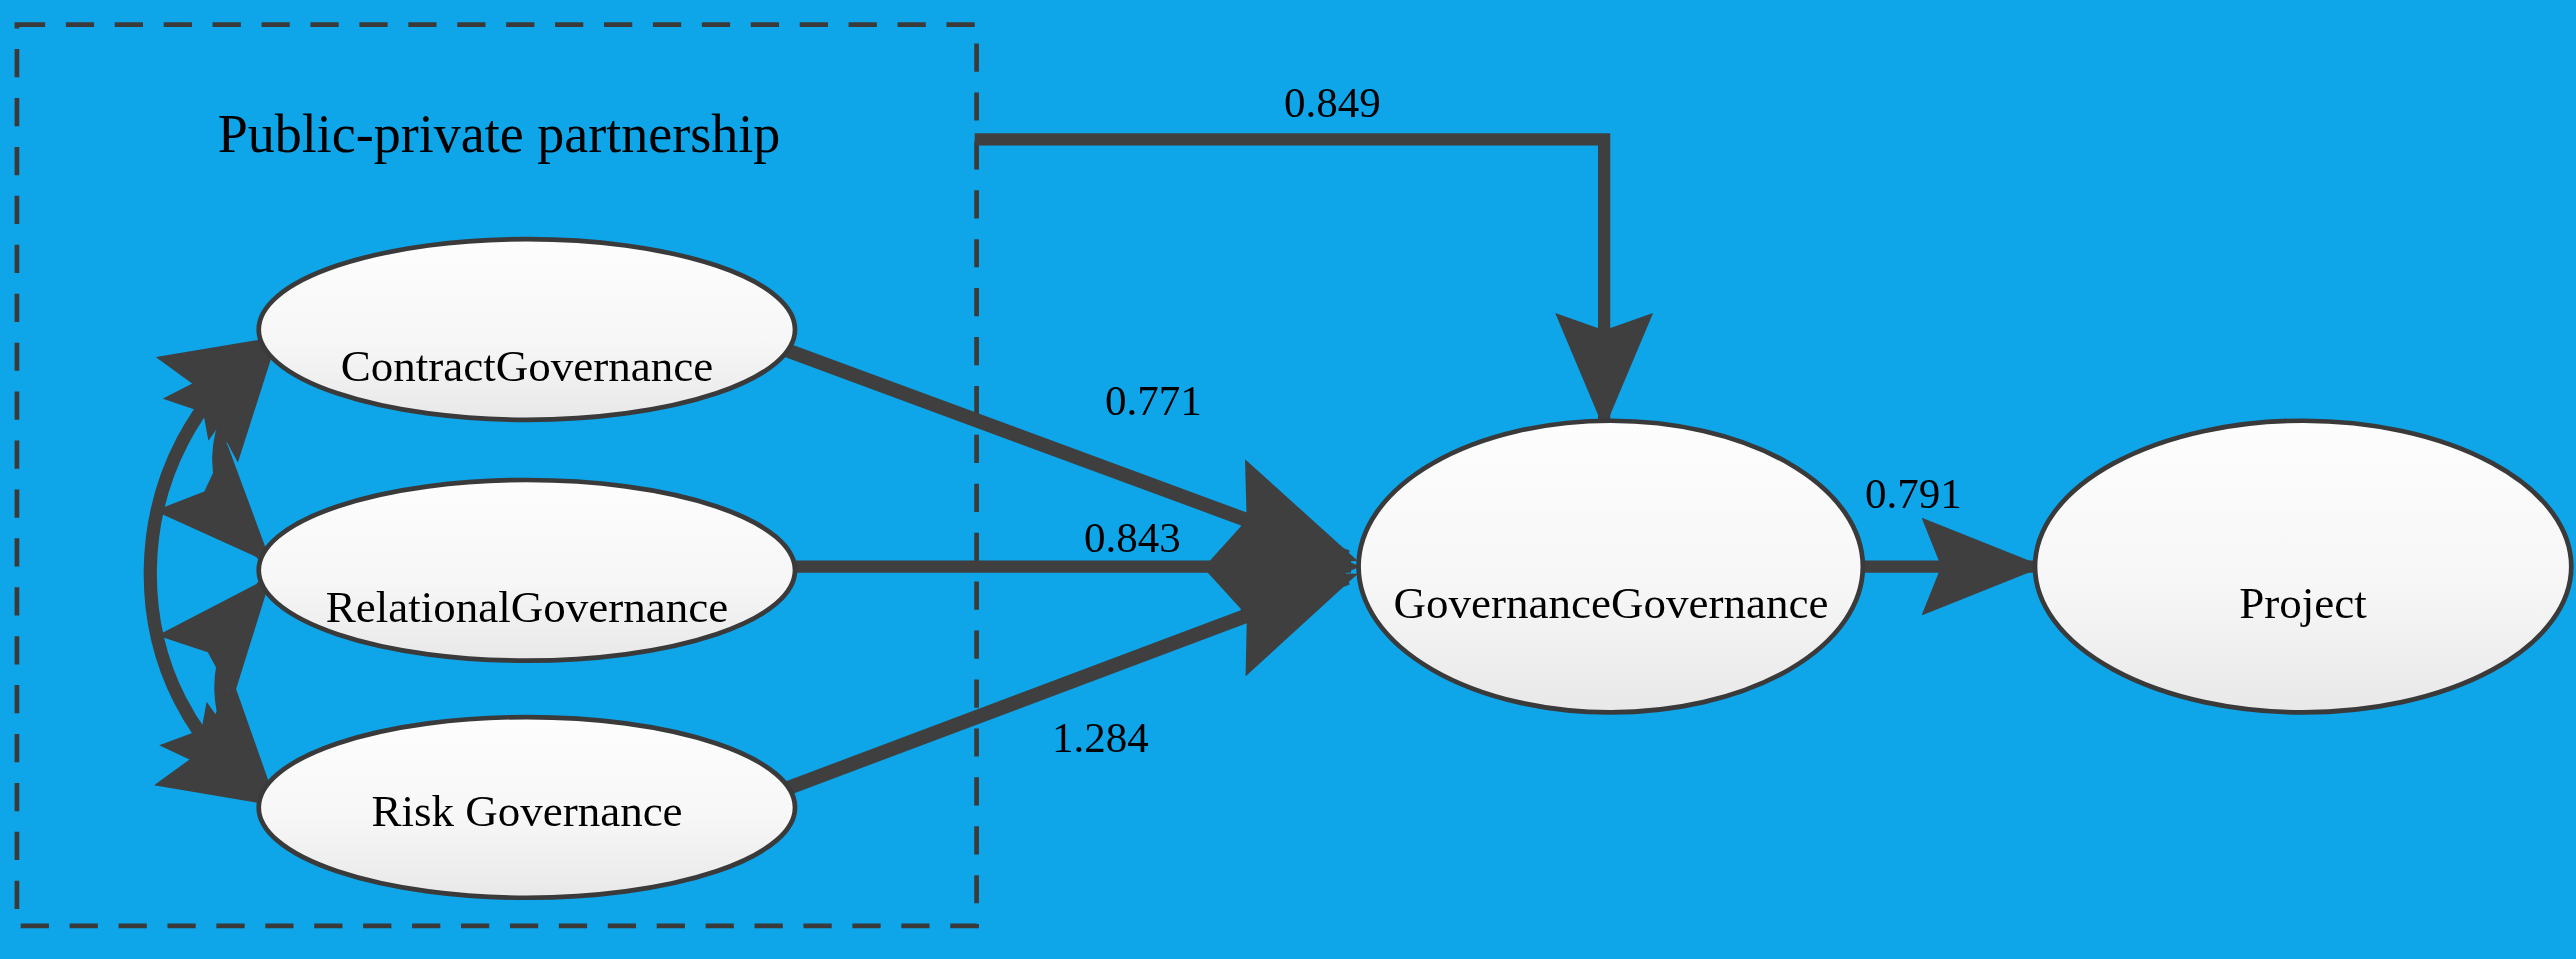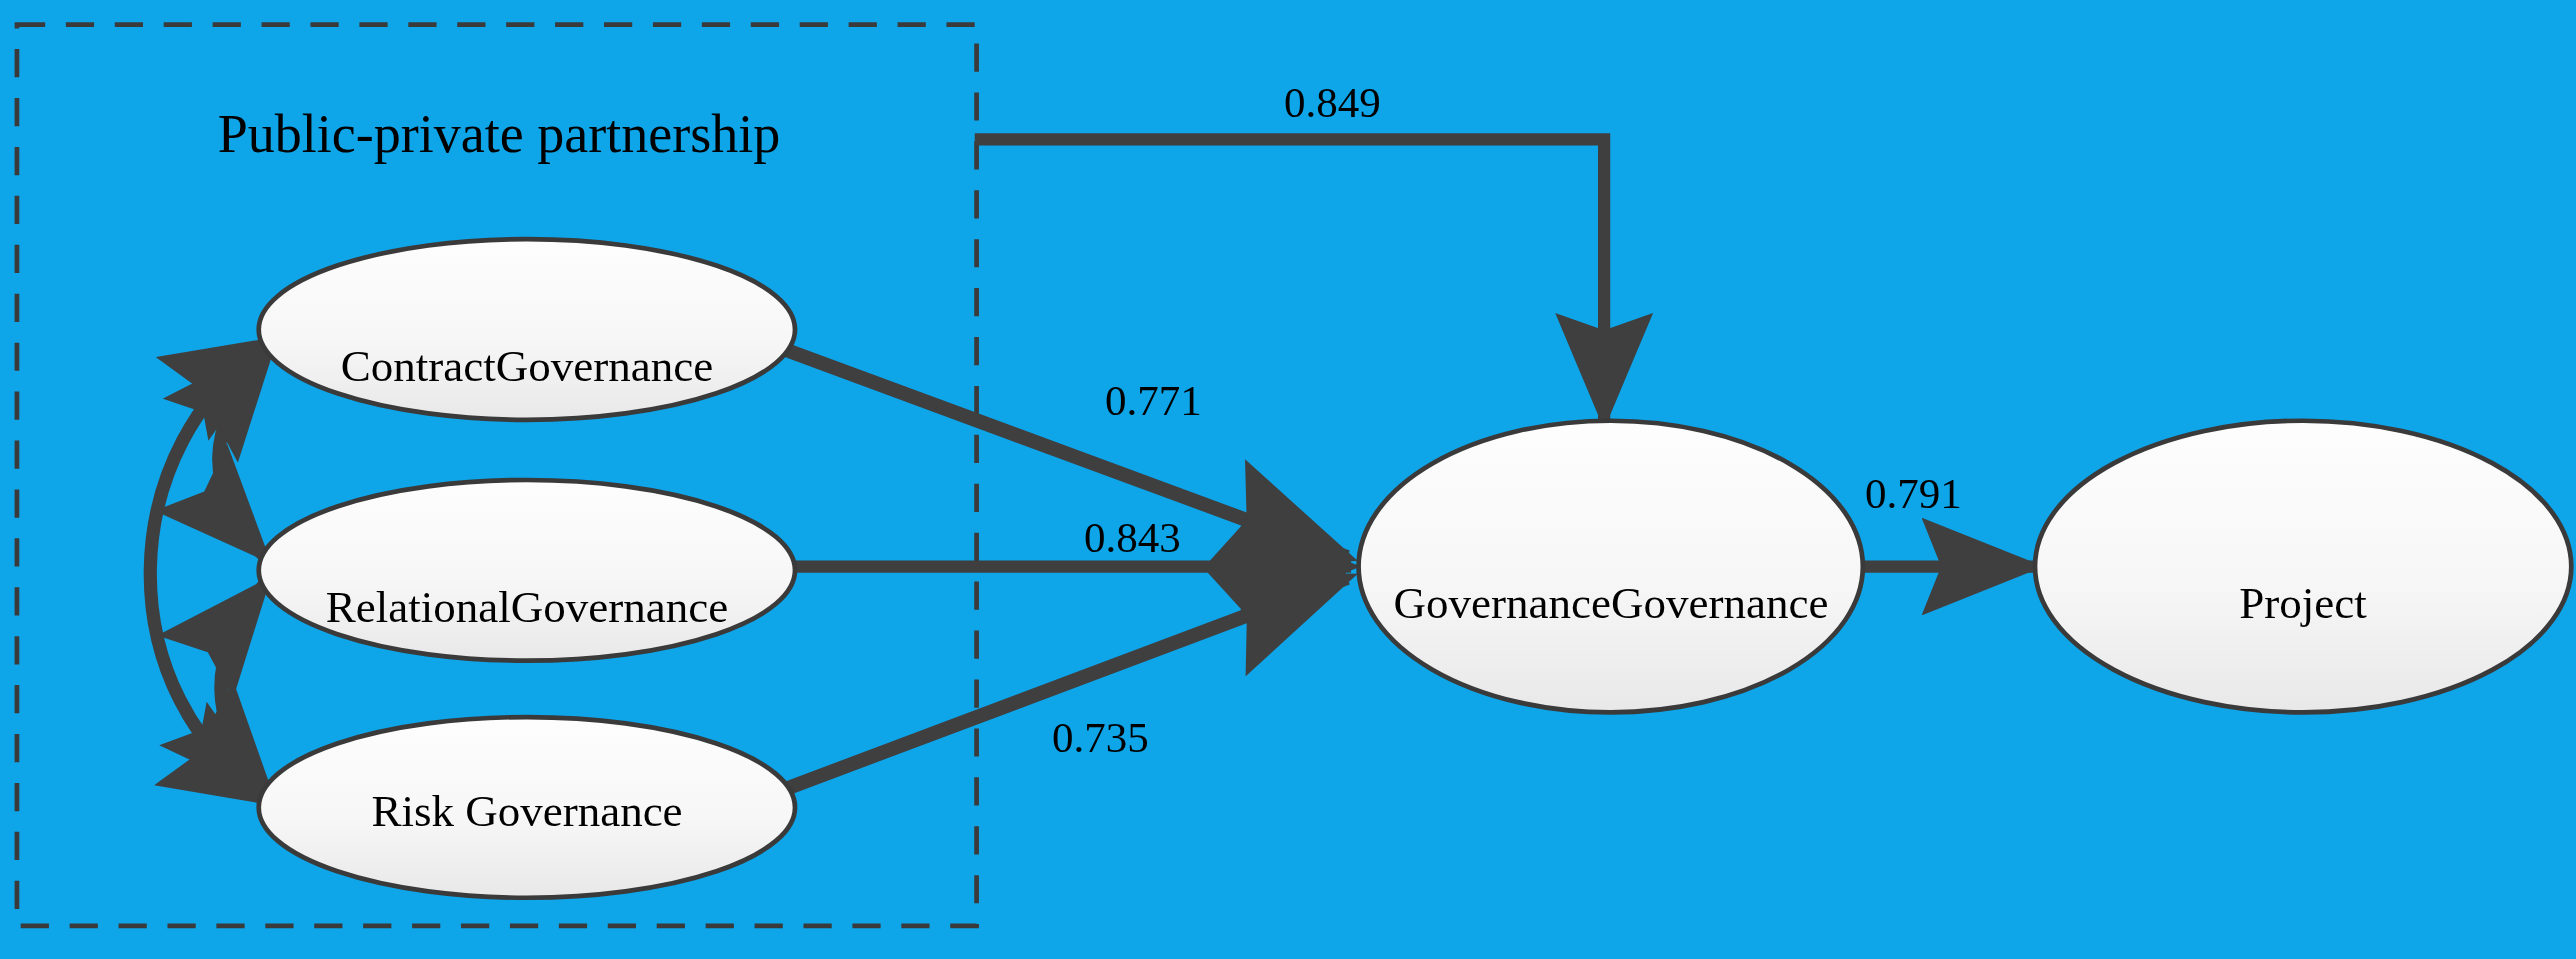--- a/index.html
+++ b/index.html
@@ -136,18 +136,18 @@
   <div class="node-label" style="left:2035px; top:502px; width:536px; height:128px; font-size:45px;">
     <div>Project</div>
   </div>
 
   <div class="coef-label" style="left:1284px; top:78px;">0.849</div>
 
   <div class="coef-label" style="left:1061px; top:376px;margin-left:44px;">0.771</div>
 
   <div class="coef-label" style="left:1084px; top:513px;">0.843</div>
 
-  <div class="coef-label" style="left:1052px; top:713px;">0.735</div>
+  <div class="coef-label" style="left:1052px; top:713px;">1.284</div>
 
   <div class="coef-label" style="left:1865px; top:469px;">0.791</div>
 
 </div>
 
 
 </body></html>

